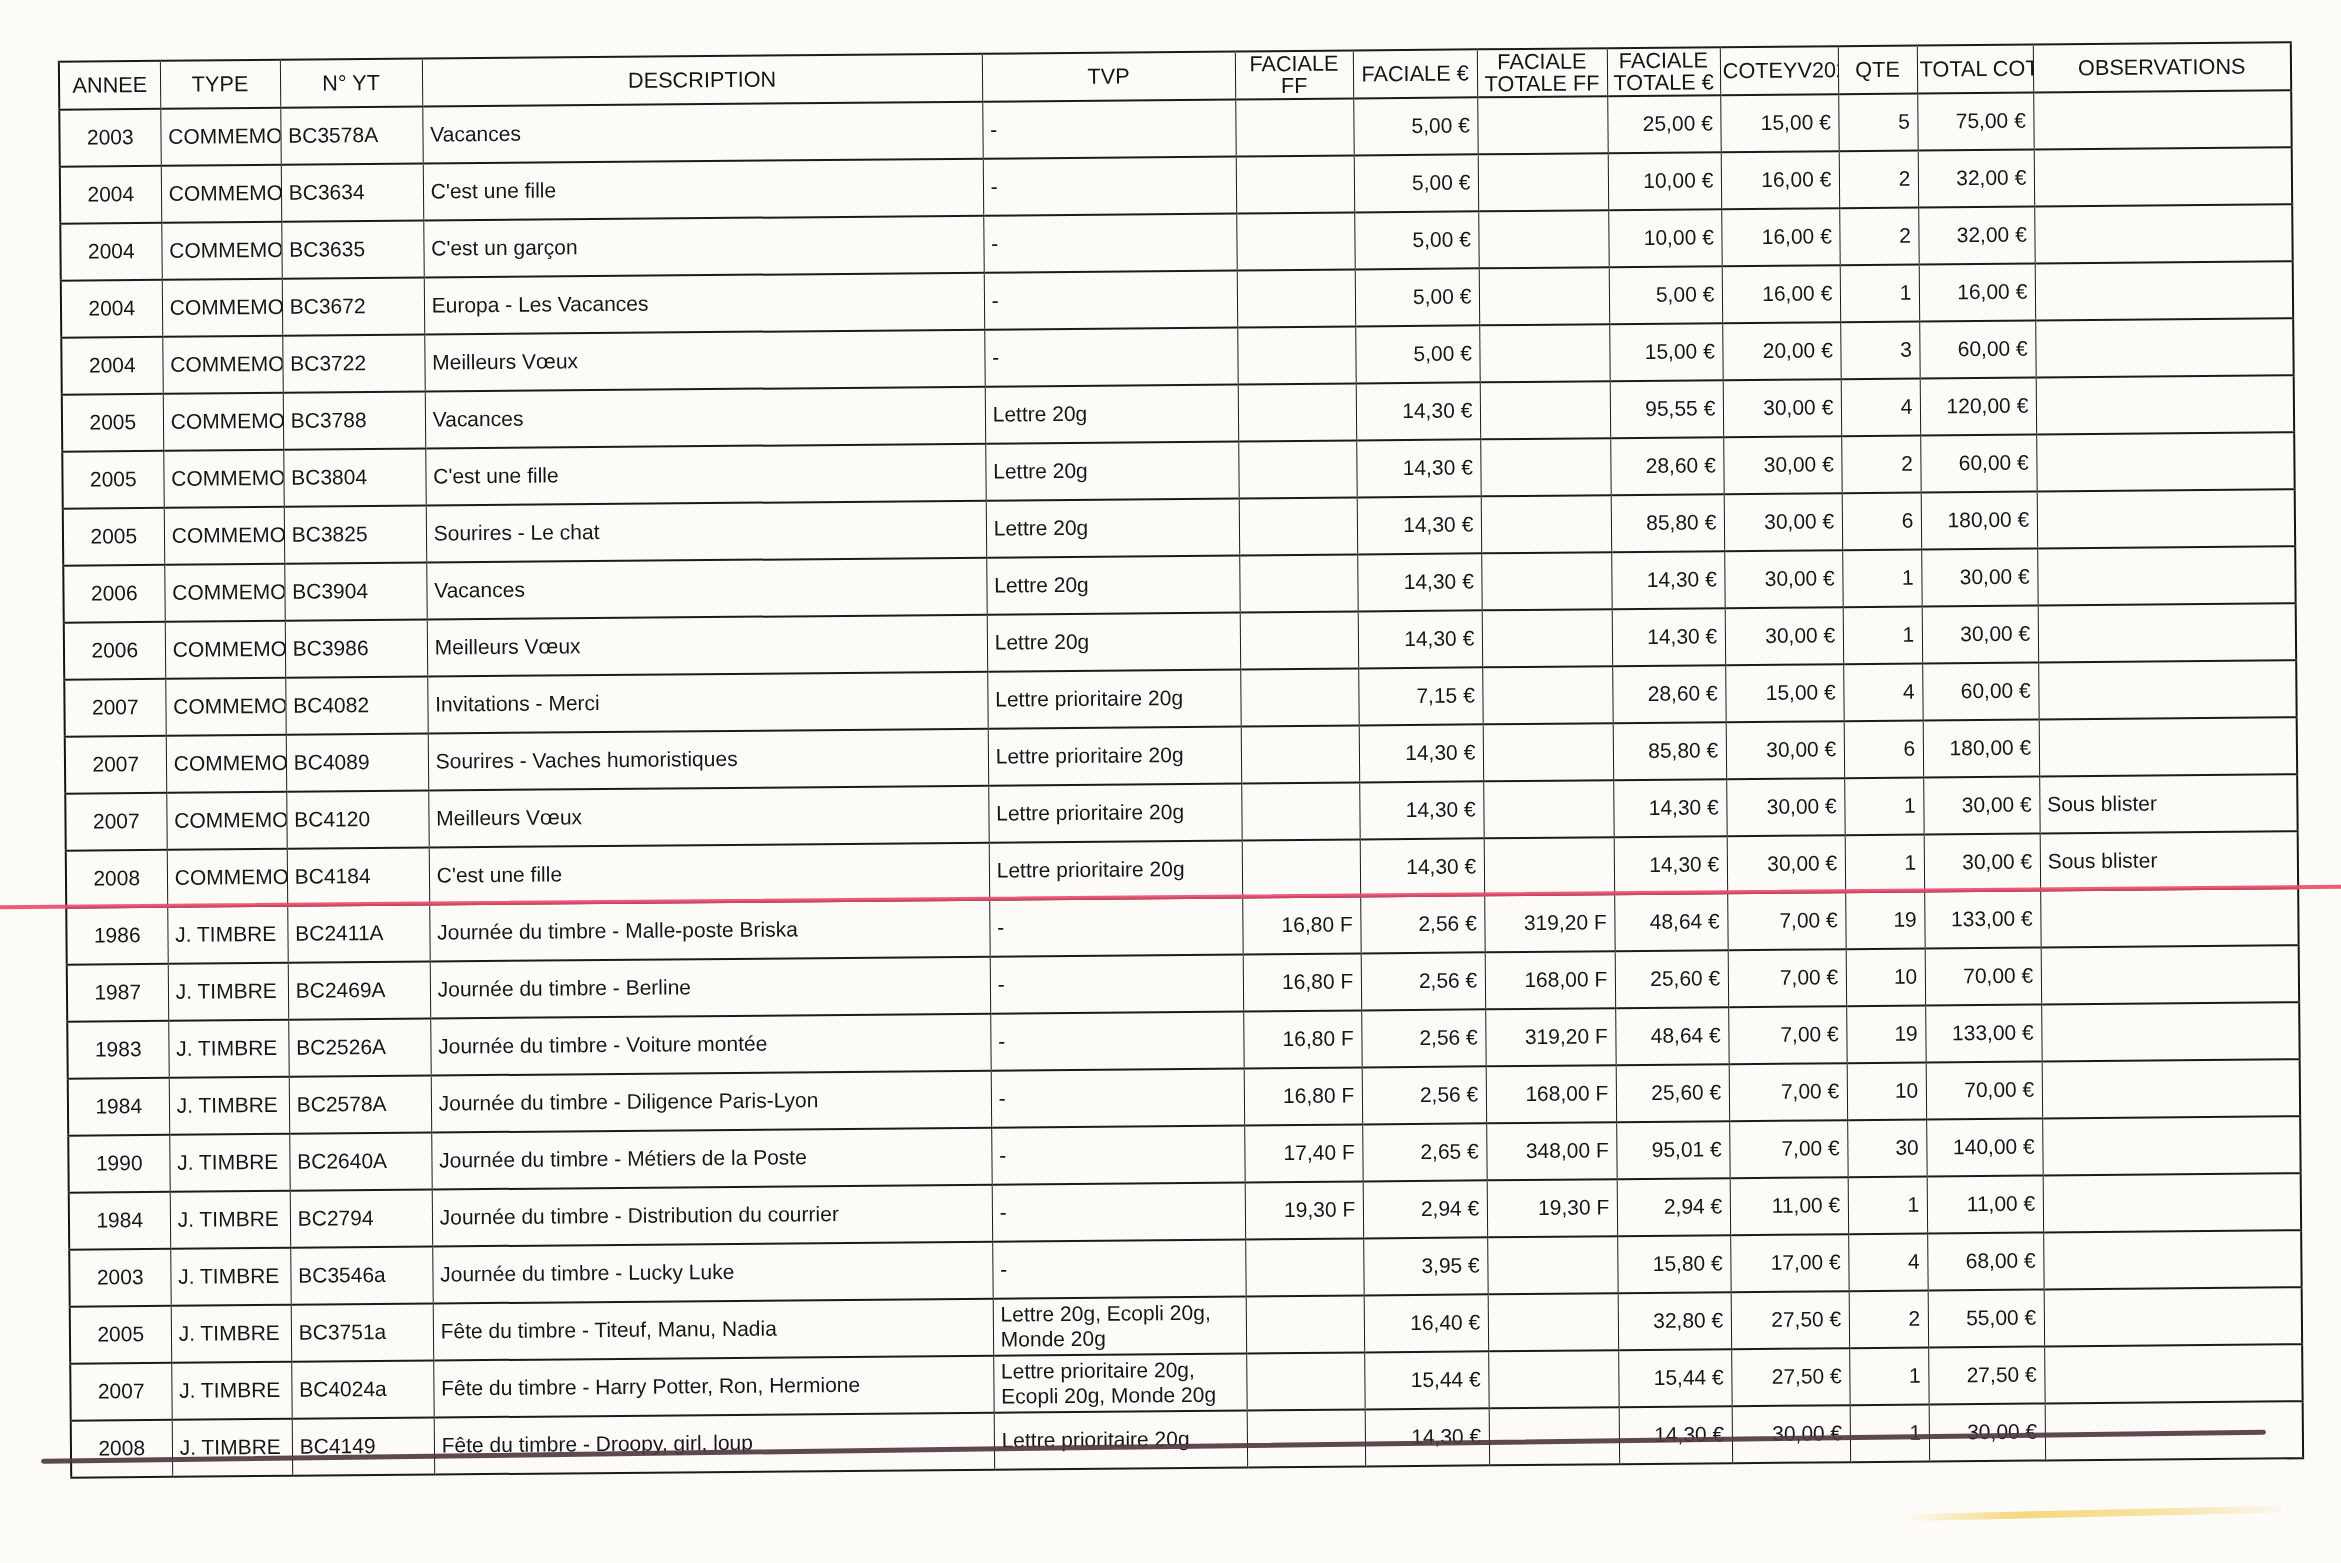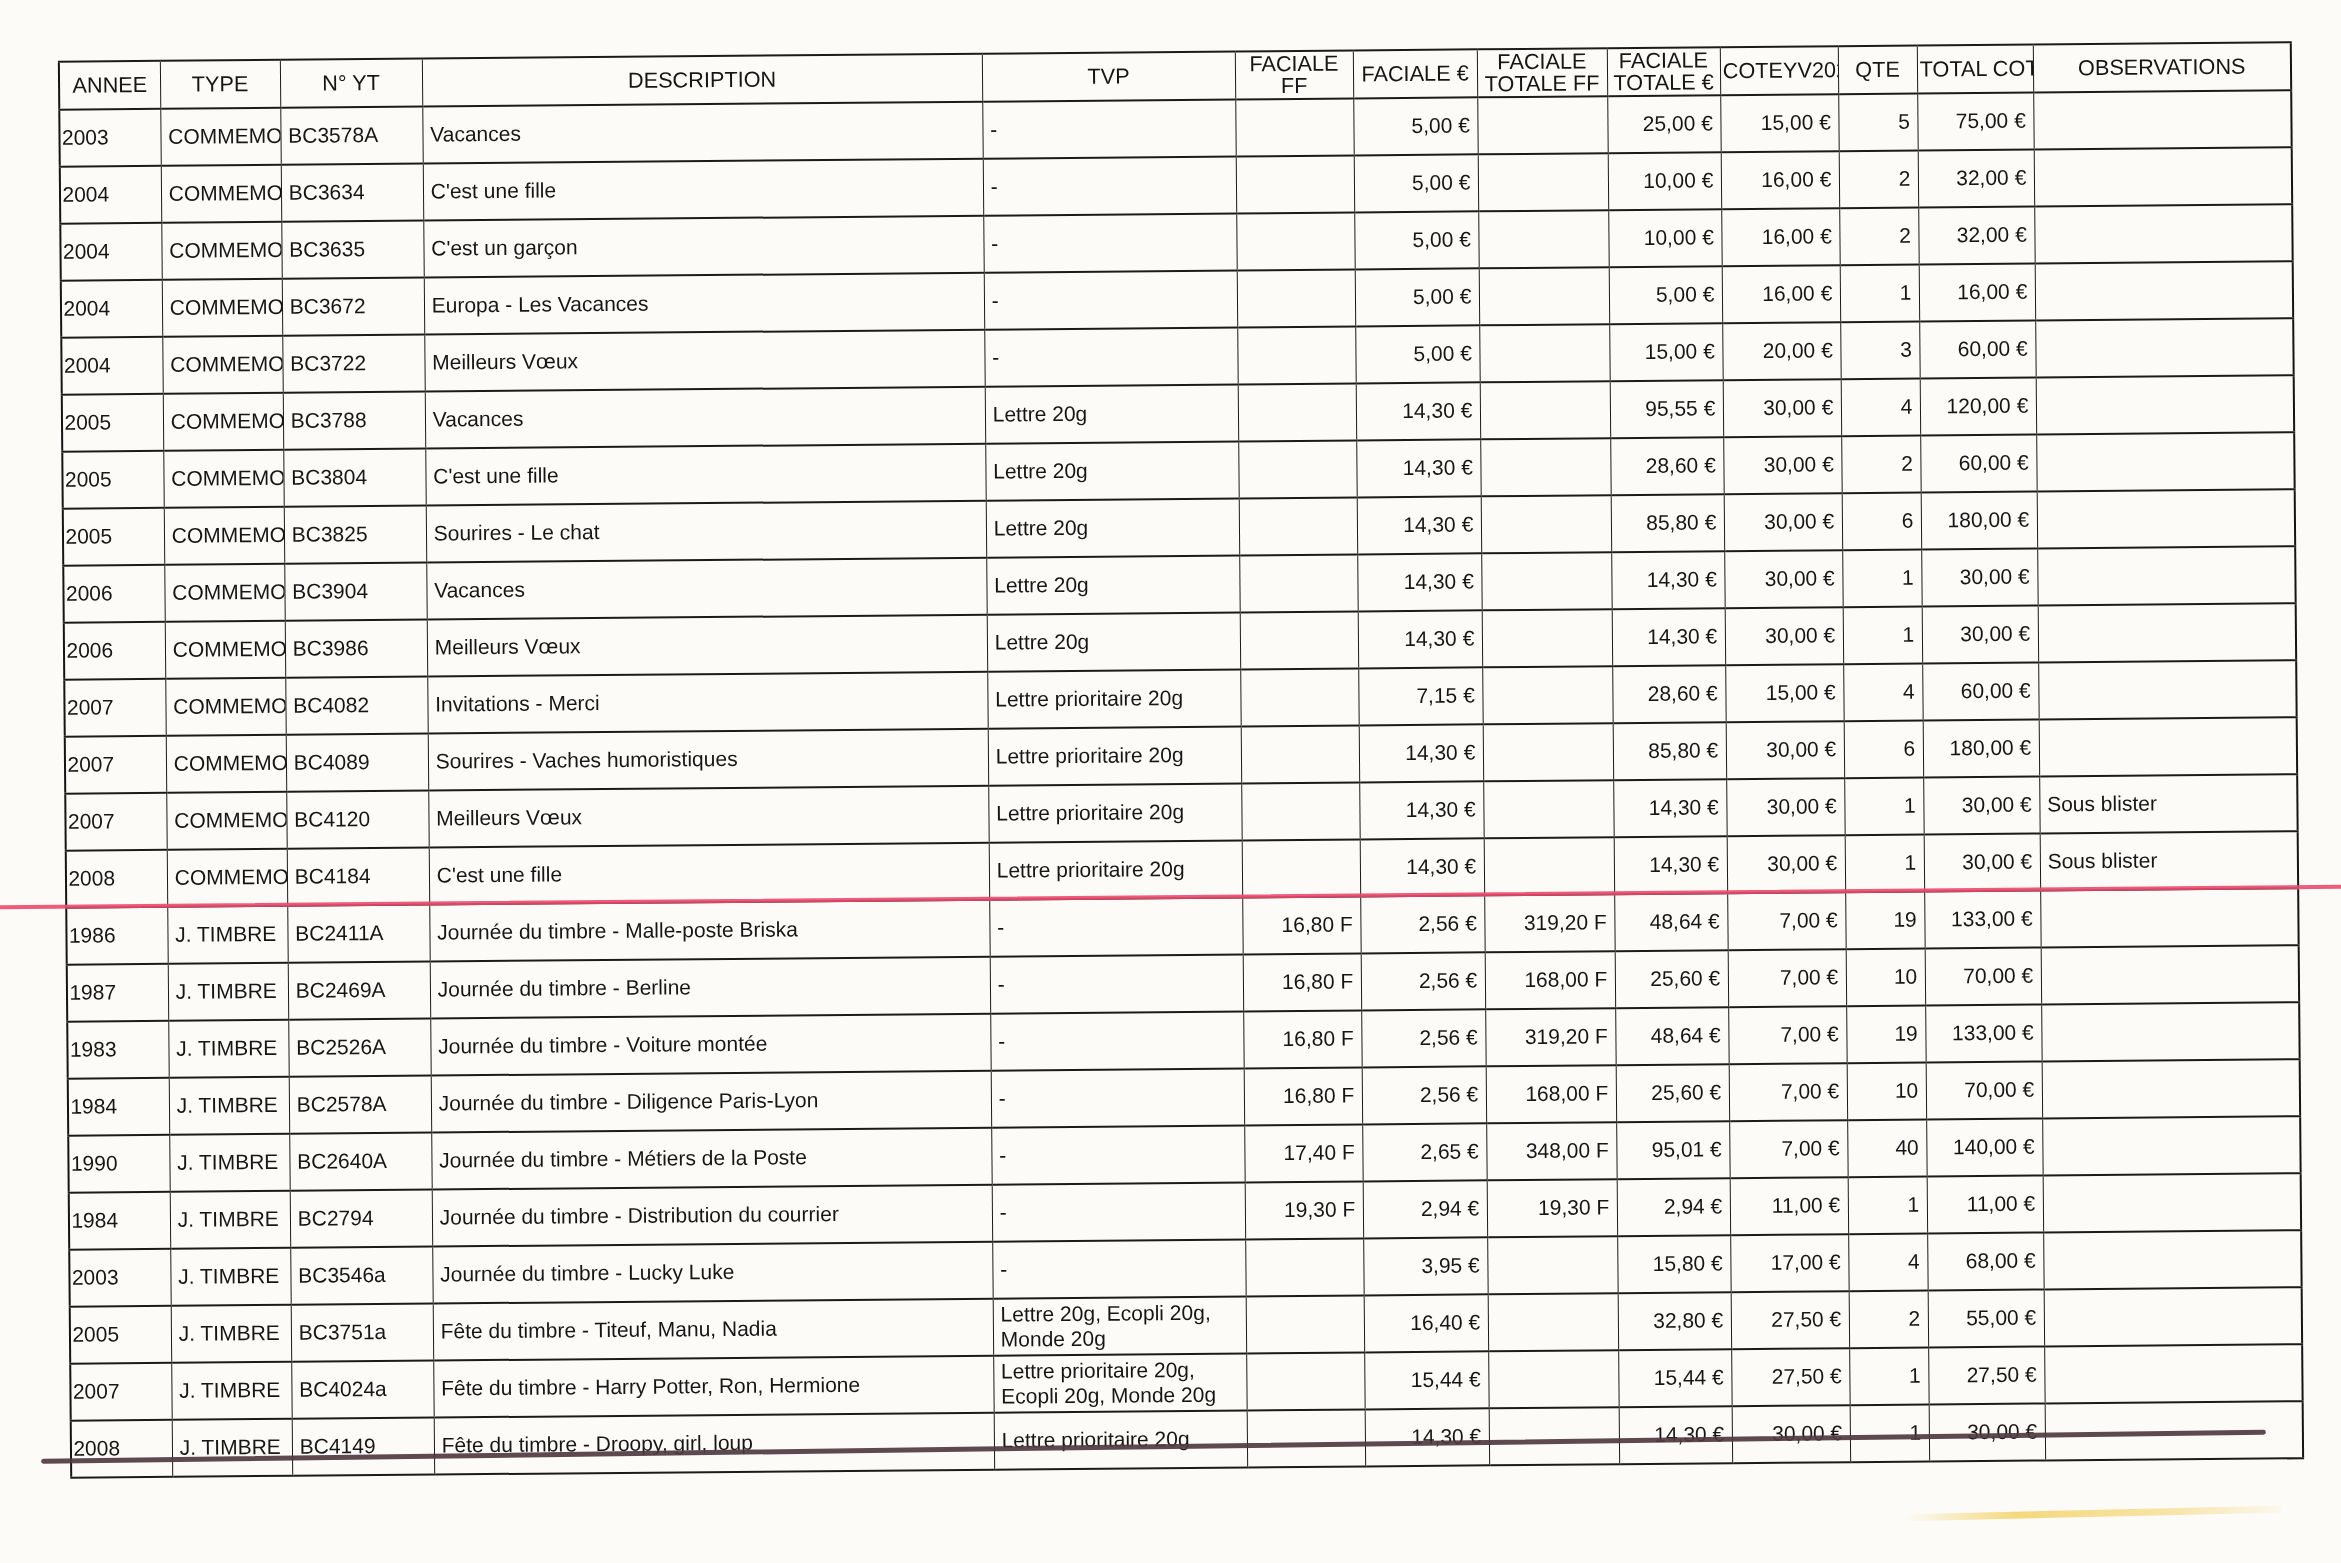--- a/index.html
+++ b/index.html
@@ -30,21 +30,21 @@
     font-size:21.7px;line-height:22.4px;text-align:center;
     padding:0 2.2px;vertical-align:middle;
   }
   td{
     font-size:21px;line-height:24.5px;vertical-align:middle;
     white-space:normal;
   }
   th.col-coteyv,th.col-total_cot,th.col-nyt,th.col-qte,th.col-tvp{white-space:nowrap;}
   .align-left{text-align:left;padding-left:7.2px;padding-right:2.9px;}
   .align-right{text-align:right;padding-right:7.2px;padding-left:2.9px;}
-  .align-center{text-align:left;padding:0 1.4px;}
+  .align-center{text-align:center;padding:0 1.4px;}
   
   .col-annee{width:101px;}
   .col-type{width:120px;}
   .col-nyt{width:142px;}
   .col-description{width:560px;}
   .col-tvp{width:253px;}
   .col-faciale_ff{width:118px;}
   .col-faciale_eur{width:124px;}
   .col-faciale_totale_ff{width:130px;}
   .col-faciale_totale_eur{width:113px;}
@@ -379,21 +379,21 @@
           <td class="col-annee align-center">1990</td>
           <td class="col-type align-left">J. TIMBRE</td>
           <td class="col-nyt align-left">BC2640A</td>
           <td class="col-description align-left">Journée du timbre - Métiers de la Poste</td>
           <td class="col-tvp align-left">-</td>
           <td class="col-faciale_ff align-right">17,40 F</td>
           <td class="col-faciale_eur align-right">2,65 €</td>
           <td class="col-faciale_totale_ff align-right">348,00 F</td>
           <td class="col-faciale_totale_eur align-right">95,01 €</td>
           <td class="col-coteyv align-right">7,00 €</td>
-          <td class="col-qte align-right">40</td>
+          <td class="col-qte align-right">30</td>
           <td class="col-total_cot align-right">140,00 €</td>
           <td class="col-observations align-left"></td>
         </tr>
         <tr>
           <td class="col-annee align-center">1984</td>
           <td class="col-type align-left">J. TIMBRE</td>
           <td class="col-nyt align-left">BC2794</td>
           <td class="col-description align-left">Journée du timbre - Distribution du courrier</td>
           <td class="col-tvp align-left">-</td>
           <td class="col-faciale_ff align-right">19,30 F</td>

